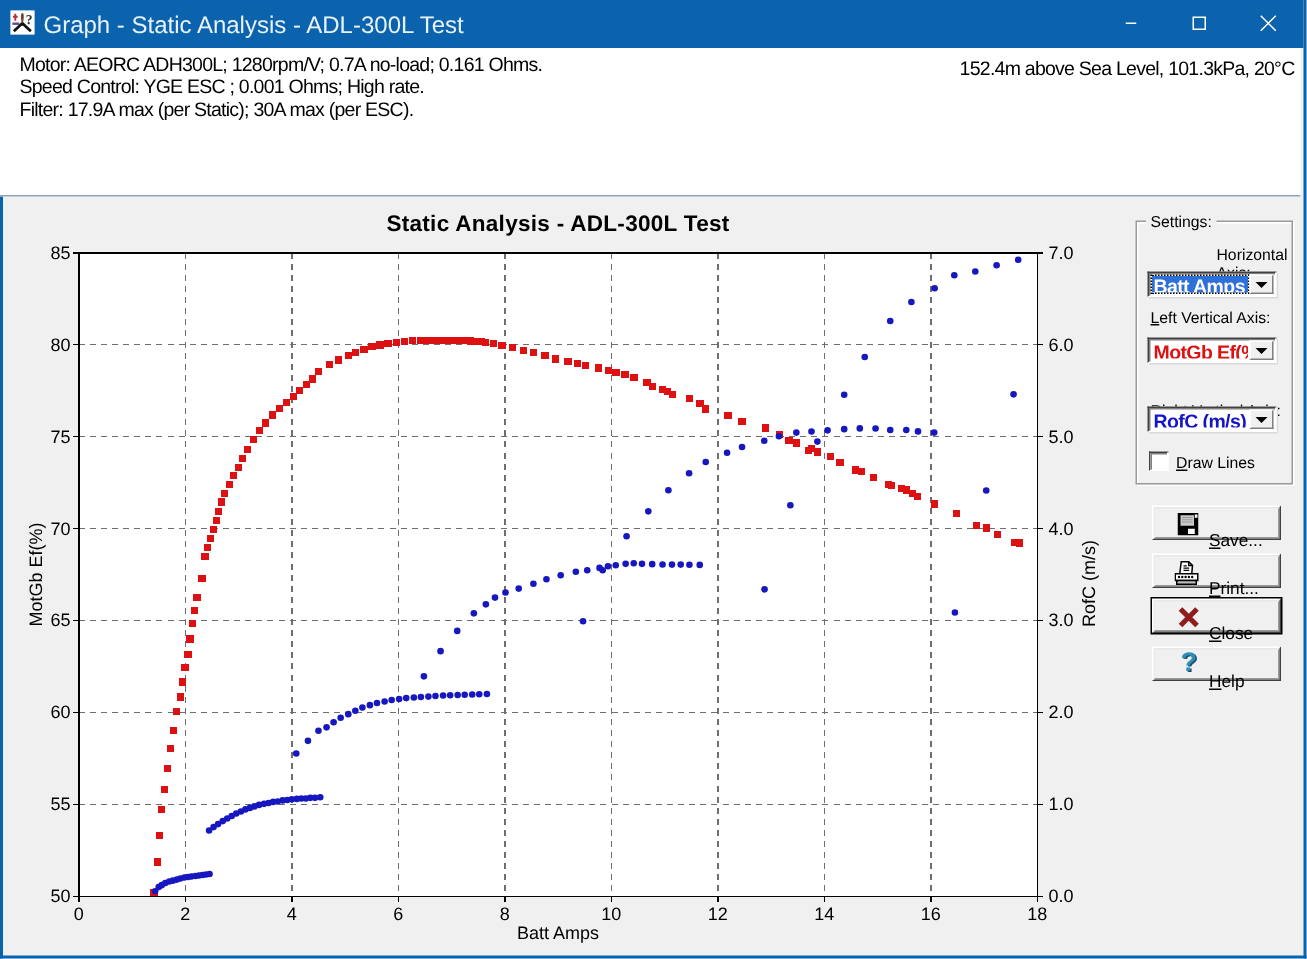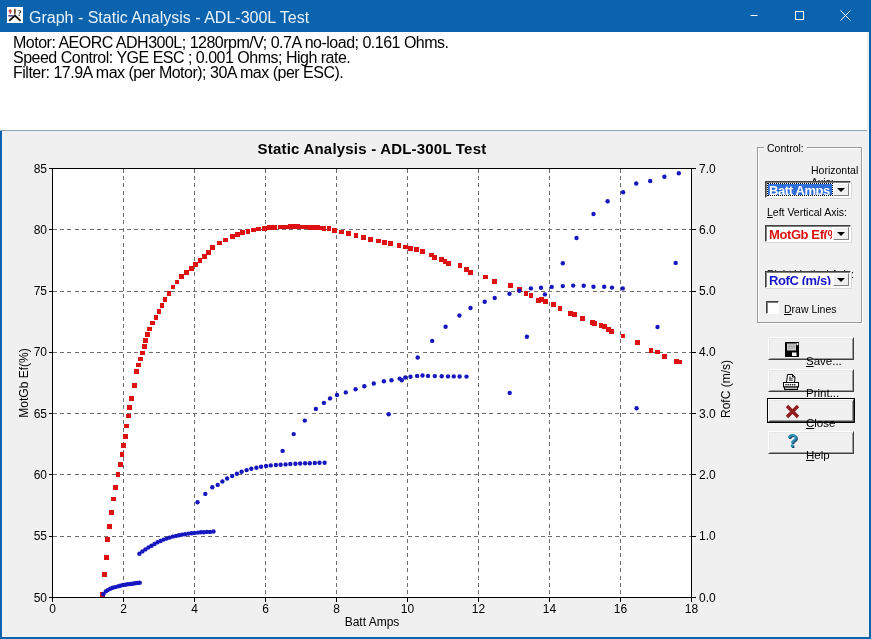--- a/index.html
+++ b/index.html
@@ -1,19 +1,19 @@
 <!DOCTYPE html>
 <html><head><meta charset="utf-8"><style>
 *{margin:0;padding:0;box-sizing:border-box}
 html,body{width:871px;height:639px;overflow:hidden;font-family:"Liberation Sans",sans-serif}
 #win{position:absolute;left:0;top:0;width:871px;height:639px;background:#f0f0f0;border:2px solid #0b63ad;border-top:none}
 #tb{position:absolute;left:-2px;top:0;width:871px;height:32px;background:#0b63ad;color:#fff}
 #tb .ttl{position:absolute;left:31px;top:9px;font-size:16px;color:#e8f2fb}
 #icon{position:absolute;left:9px;top:7px;width:16px;height:16px;background:#fff}
-#info{position:absolute;left:0;top:32px;width:867px;height:99px;background:#fff;border-bottom:1px solid #8ea4b5;font-size:16px;letter-spacing:-0.5px;line-height:14.75px;padding:4px 0 0 13px;color:#000}
+#info{position:absolute;left:0;top:32px;width:867px;height:99px;background:#fff;border-bottom:1px solid #8ea4b5;font-size:13px;letter-spacing:-0.5px;line-height:14.75px;padding:4px 0 0 13px;color:#000}
 #sl{position:absolute;right:4px;top:7px}
 .lbl{position:absolute;font-size:10.5px;color:#000}
 .combo{position:absolute;width:86px;height:17px;background:#fff;border:1px solid #404040;border-right-color:#fff;border-bottom-color:#fff;box-shadow:inset 1px 1px 0 #808080, 1px 1px 0 #d9d9d9;font-weight:bold;font-size:13px}
 .cin{position:absolute;left:2px;top:2px;right:18px;bottom:2px;padding:0 0 0 1px;line-height:13px;white-space:nowrap;overflow:hidden;letter-spacing:-0.4px}
 .cbtn{position:absolute;right:1px;top:1px;width:16px;height:13px;background:#f0f0f0;border:1px solid #808080;border-top-color:#fff;border-left-color:#fff}
 .cbtn:after{content:"";position:absolute;left:3px;top:4px;border:4px solid transparent;border-top:4px solid #000}
 .btn{position:absolute;left:768px;width:86px;height:23px;background:#f0f0f0;border:1px solid #404040;border-top-color:#fff;border-left-color:#fff;box-shadow:inset 1px 1px 0 #e8e8e8, inset -1px -1px 0 #9a9a9a;font-size:11.5px}
 .btn span.t{position:absolute;left:37px;top:17px}
 u{text-decoration:underline}
 </style></head><body>
@@ -364,24 +364,25 @@
     <g stroke="#ffffff" stroke-width="1" fill="none">
       <path d="M752.5 15.5 h7"></path>
       <rect x="797.5" y="11.5" width="8" height="8"></rect>
       <path d="M842.5 10.5 l10 10 M852.5 10.5 l-10 10"></path>
     </g>
   </svg>
 </div>
 <div id="info">
   <div>Motor: AEORC ADH300L; 1280rpm/V; 0.7A no-load; 0.161 Ohms.</div>
   <div>Speed Control: YGE ESC ; 0.001 Ohms; High rate.</div>
-  <div>Filter: 17.9A max (per Motor); 30A max (per ESC).</div>
+  <div>Filter: 17.9A max (per Static); 30A max (per ESC).</div>
+  <div id="sl">152.4m above Sea Level, 101.3kPa, 20°C</div>
 </div>
 <div style="position:absolute;left:757px;top:147px;width:105px;height:176px;border:1px solid #9a9a9a;box-shadow:1px 1px 0 #fff, inset 1px 1px 0 #fff"></div>
-<div class="lbl" style="left:764px;top:142px;background:#f0f0f0;padding:0 3px">Control:</div>
+<div class="lbl" style="left:764px;top:142px;background:#f0f0f0;padding:0 3px">Settings:</div>
 <div class="lbl" style="left:811px;top:164px">Horizontal <u>A</u>xis:</div>
 <div class="combo" style="left:765px;top:181px">
     <div class="cin" style="background:#2f6fd8;color:#fff;outline:1px dotted #000;outline-offset:0px">Batt Amps</div>
     <div class="cbtn"></div>
   </div>
 <div class="lbl" style="left:767px;top:206px"><u>L</u>eft Vertical Axis:</div>
 <div class="combo" style="left:765px;top:225px">
     <div class="cin" style="color:#dd1111">MotGb Ef(%</div>
     <div class="cbtn"></div>
   </div>

